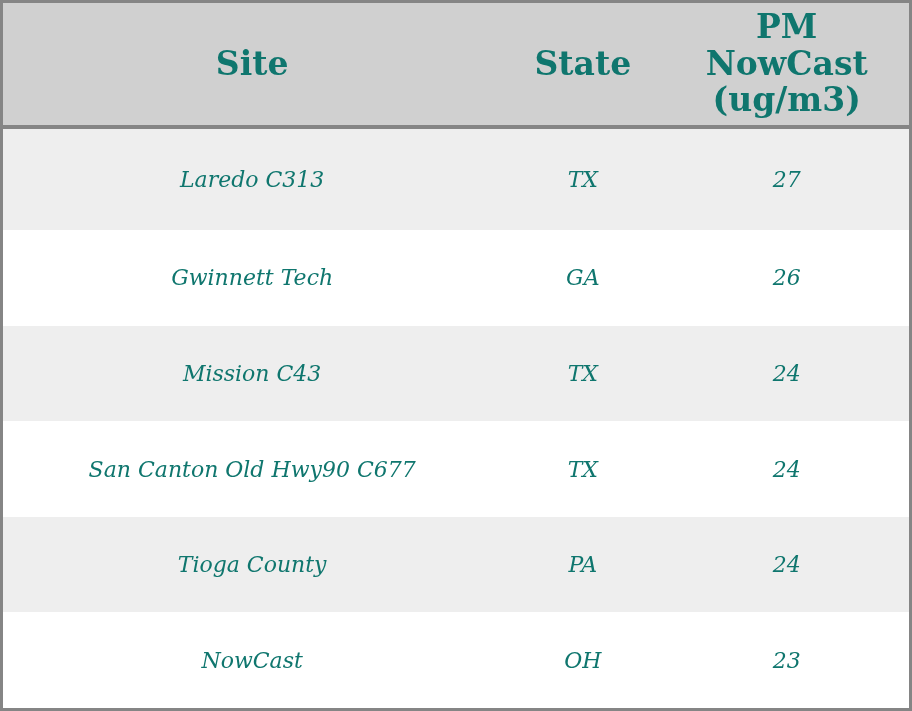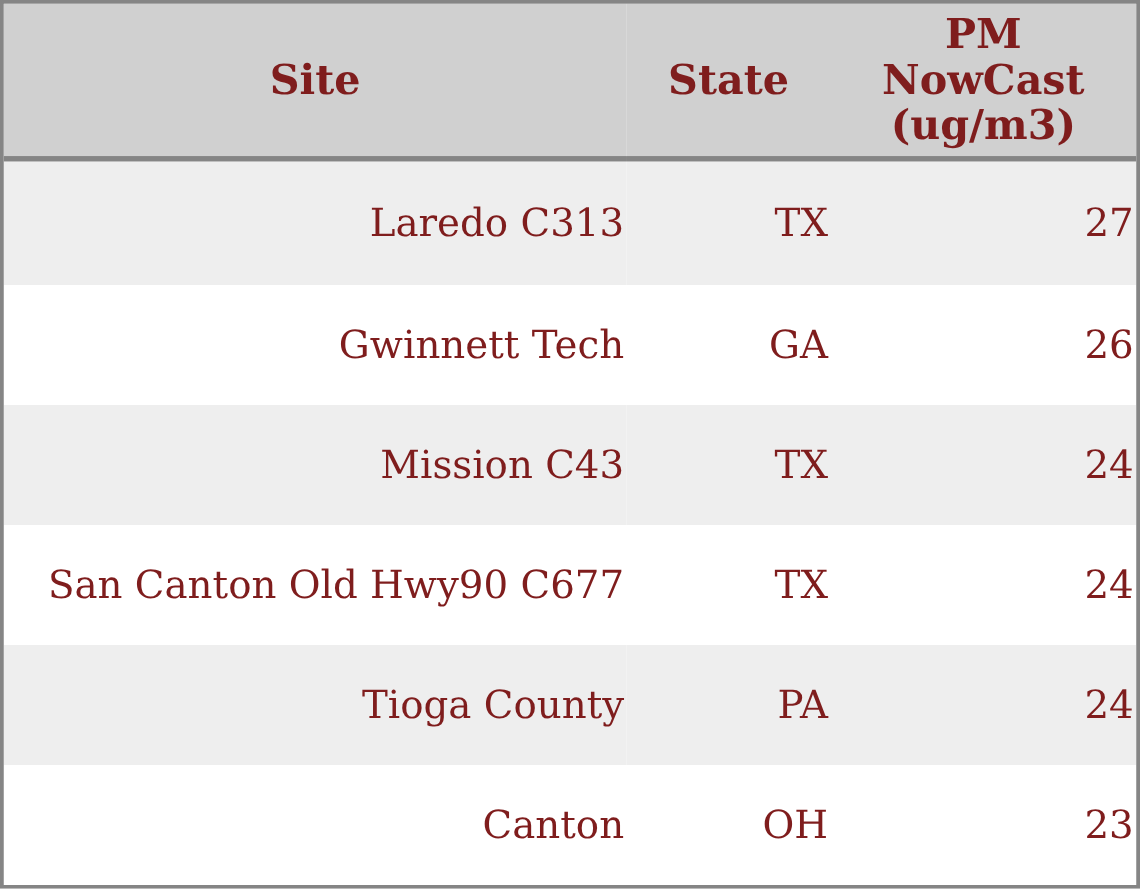--- a/index.html
+++ b/index.html
@@ -14,47 +14,48 @@
     border: 3px solid #858585;
     background: #ffffff;
     overflow: hidden;
   }
   table.pm-table {
     width: 100%;
     height: 100%;
     border-collapse: collapse;
     table-layout: fixed;
     font-family: "DejaVu Serif", "Liberation Serif", serif;
-    color: #7f1d1d;
+    color: #0f766e;
   }
   col.col-site  { width: 55%; }
   col.col-state { width: 18%; }
   col.col-pm    { width: 27%; }
   thead th {
     background: #d0d0d0;
     border-bottom: 4px solid #858585;
     height: 122px;
     font-size: 33px;
     font-weight: bold;
     text-align: center;
     vertical-align: middle;
     line-height: 1.12;
     padding: 0;
   }
   thead th .wrap-label {
     display: inline-block;
     max-width: 185px;
   }
   tbody td {
-    font-size: 31px;
-    text-align: right;
+    font-size: 22px;
+    text-align: center;
     vertical-align: middle;
     padding: 0 2px;
     white-space: nowrap;
     overflow: hidden;
+    font-style: italic;
   }
   tbody tr:nth-child(odd)  { background: #eeeeee; }
   tbody tr:nth-child(even) { background: #ffffff; }
 </style>
 </head>
 <body>
 
 <div class="screen">
   <table class="pm-table">
     <colgroup>
@@ -95,19 +96,19 @@
         <td>San Canton Old Hwy90 C677</td>
         <td>TX</td>
         <td>24</td>
       </tr>
       <tr>
         <td>Tioga County</td>
         <td>PA</td>
         <td>24</td>
       </tr>
       <tr>
-        <td>Canton</td>
+        <td>NowCast</td>
         <td>OH</td>
         <td>23</td>
       </tr>
     </tbody>
   </table>
 </div>
 
 </body></html>

